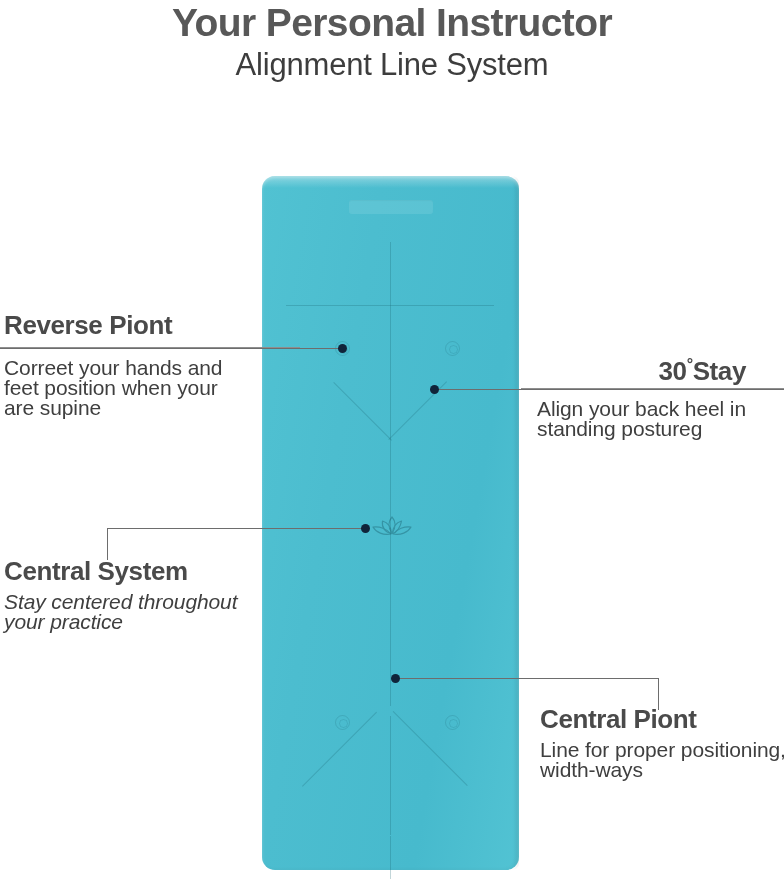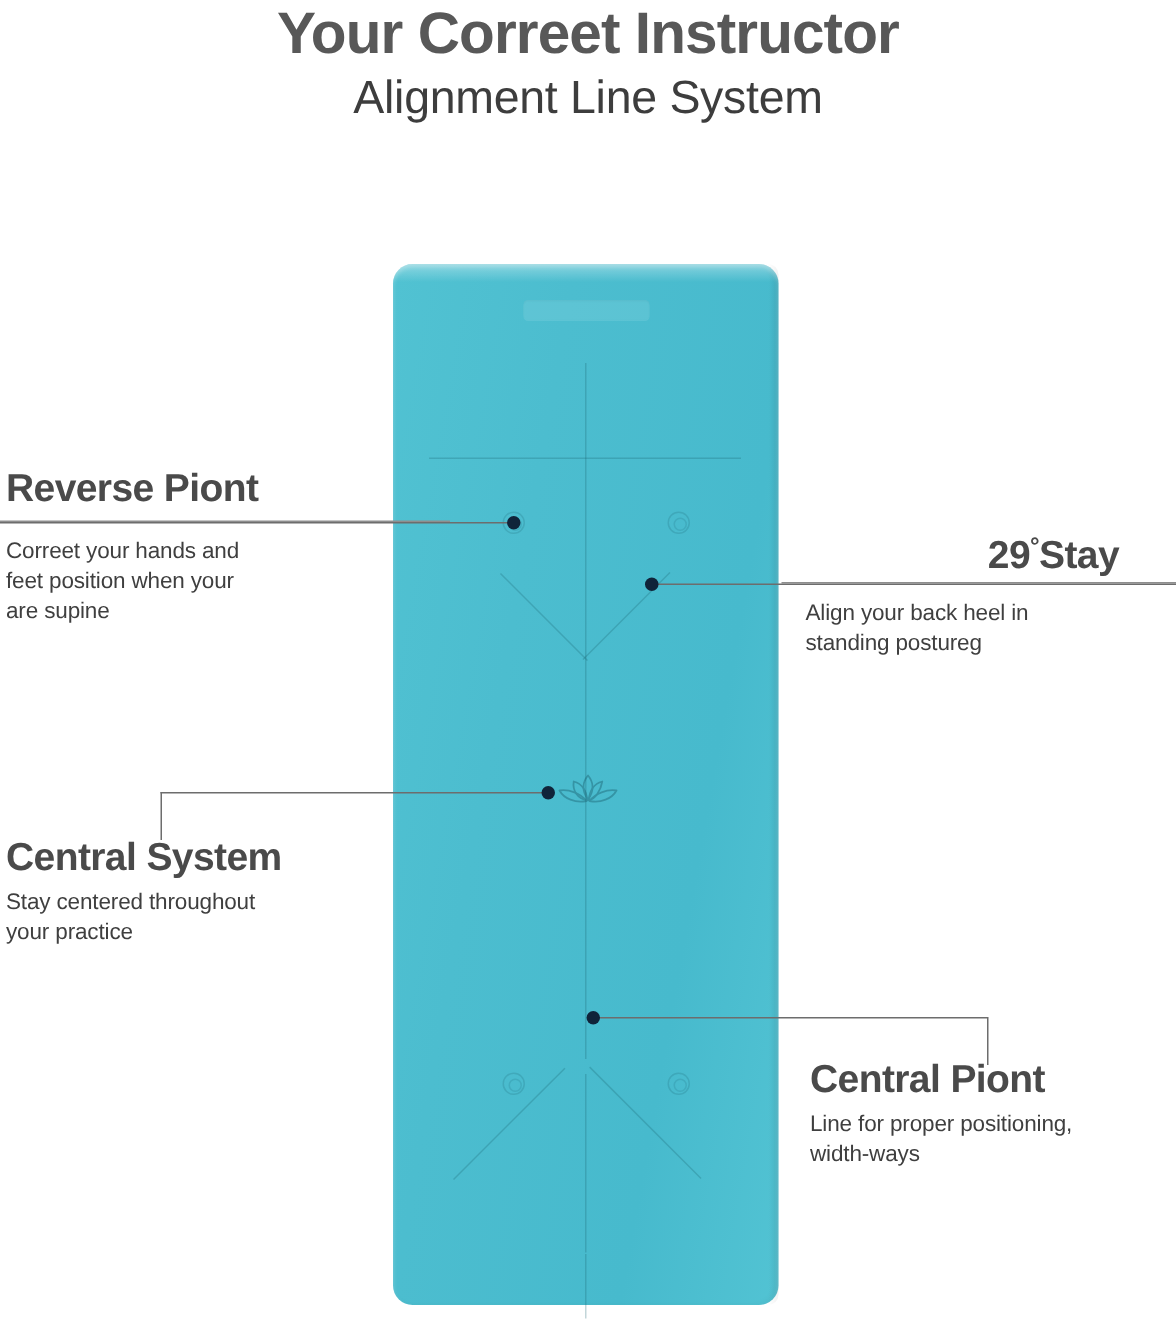--- a/index.html
+++ b/index.html
@@ -74,33 +74,33 @@
   .leader-v { width:1px; }
   .dot {
     position:absolute; width:9px; height:9px; border-radius:50%;
     background:#10243a;
   }
   .co-title {
     position:absolute; font-size:26px; font-weight:bold; color:#4a4a4a;
     letter-spacing:-0.4px; white-space:nowrap; line-height:30px;text-align:center;
   }
   .co-desc {
-    position:absolute; font-size:15px; color:#3f3f3f;
+    position:absolute; font-size:21px; color:#3f3f3f;
     line-height:20px; letter-spacing:-0.1px;
   }
   .deg { font-size:16px; vertical-align:super; font-weight:bold; }
   .rule { position:absolute; height:1px; background:#8e8e8e; }
 </style>
 </head>
 <body>
 
 <div id="stage">
 
   <div class="hdr">
-    <div class="hdr-title">Your Correet Instructor</div>
+    <div class="hdr-title">Your Personal Instructor</div>
     <div class="hdr-sub">Alignment Line System</div>
   </div>
 
   <div class="mat">
     <div class="mat-hl"></div>
     <div class="mat-edge-r"></div>
     <div class="mat-logo"></div>
 
     <div class="ln ln-v" style="left:128px; top:66px; height:464px;"></div>
 
@@ -136,34 +136,34 @@
     <div class="co-title" style="left:4px; top:310px;">Reverse Piont</div>
     <div class="rule" style="left:0px; top:347px; width:300px;"></div>
     <div class="co-desc" style="left:4px; top:358px; width:250px; white-space:pre-line;">Correet your hands and
 feet position when your
 are supine</div>
     <div class="leader leader-h" style="left:0px; top:348px; width:342px;"></div>
     <div class="dot" style="left:338px; top:344px;"></div>
   </div>
 
   <div>
-    <div class="co-title" style="right:38px; top:350px;"><span>29</span><span class="deg">°</span><span>Stay</span></div>
+    <div class="co-title" style="right:38px; top:350px;"><span>30</span><span class="deg">°</span><span>Stay</span></div>
     <div class="rule" style="left:521px; top:388px; width:263px;"></div>
     <div class="co-desc" style="left:537px; top:399px; width:250px; white-space:pre-line;">Align your back heel in
 standing postureg</div>
     <div class="leader leader-h" style="left:434px; top:389px; width:350px;"></div>
     <div class="dot" style="left:430px; top:385px;"></div>
   </div>
 
   <div>
     <div class="leader leader-h" style="left:107px; top:528px; width:258px;"></div>
     <div class="leader leader-v" style="left:107px; top:528px; height:32px;"></div>
     <div class="dot" style="left:361px; top:524px;"></div>
     <div class="co-title" style="left:4px; top:556px;">Central System</div>
-    <div class="co-desc" style="left:4px; top:592px; width:260px; white-space:pre-line;">Stay centered throughout
+    <div class="co-desc" style="left:4px; top:592px; width:260px; white-space:pre-line;font-style:italic;">Stay centered throughout
 your practice</div>
   </div>
 
   <div>
     <div class="leader leader-h" style="left:395px; top:678px; width:263px;"></div>
     <div class="leader leader-v" style="left:658px; top:678px; height:32px;"></div>
     <div class="dot" style="left:391px; top:674px;"></div>
     <div class="co-title" style="left:540px; top:704px;">Central Piont</div>
     <div class="co-desc" style="left:540px; top:740px; width:248px; white-space:pre-line;">Line for proper positioning,
 width-ways</div>

